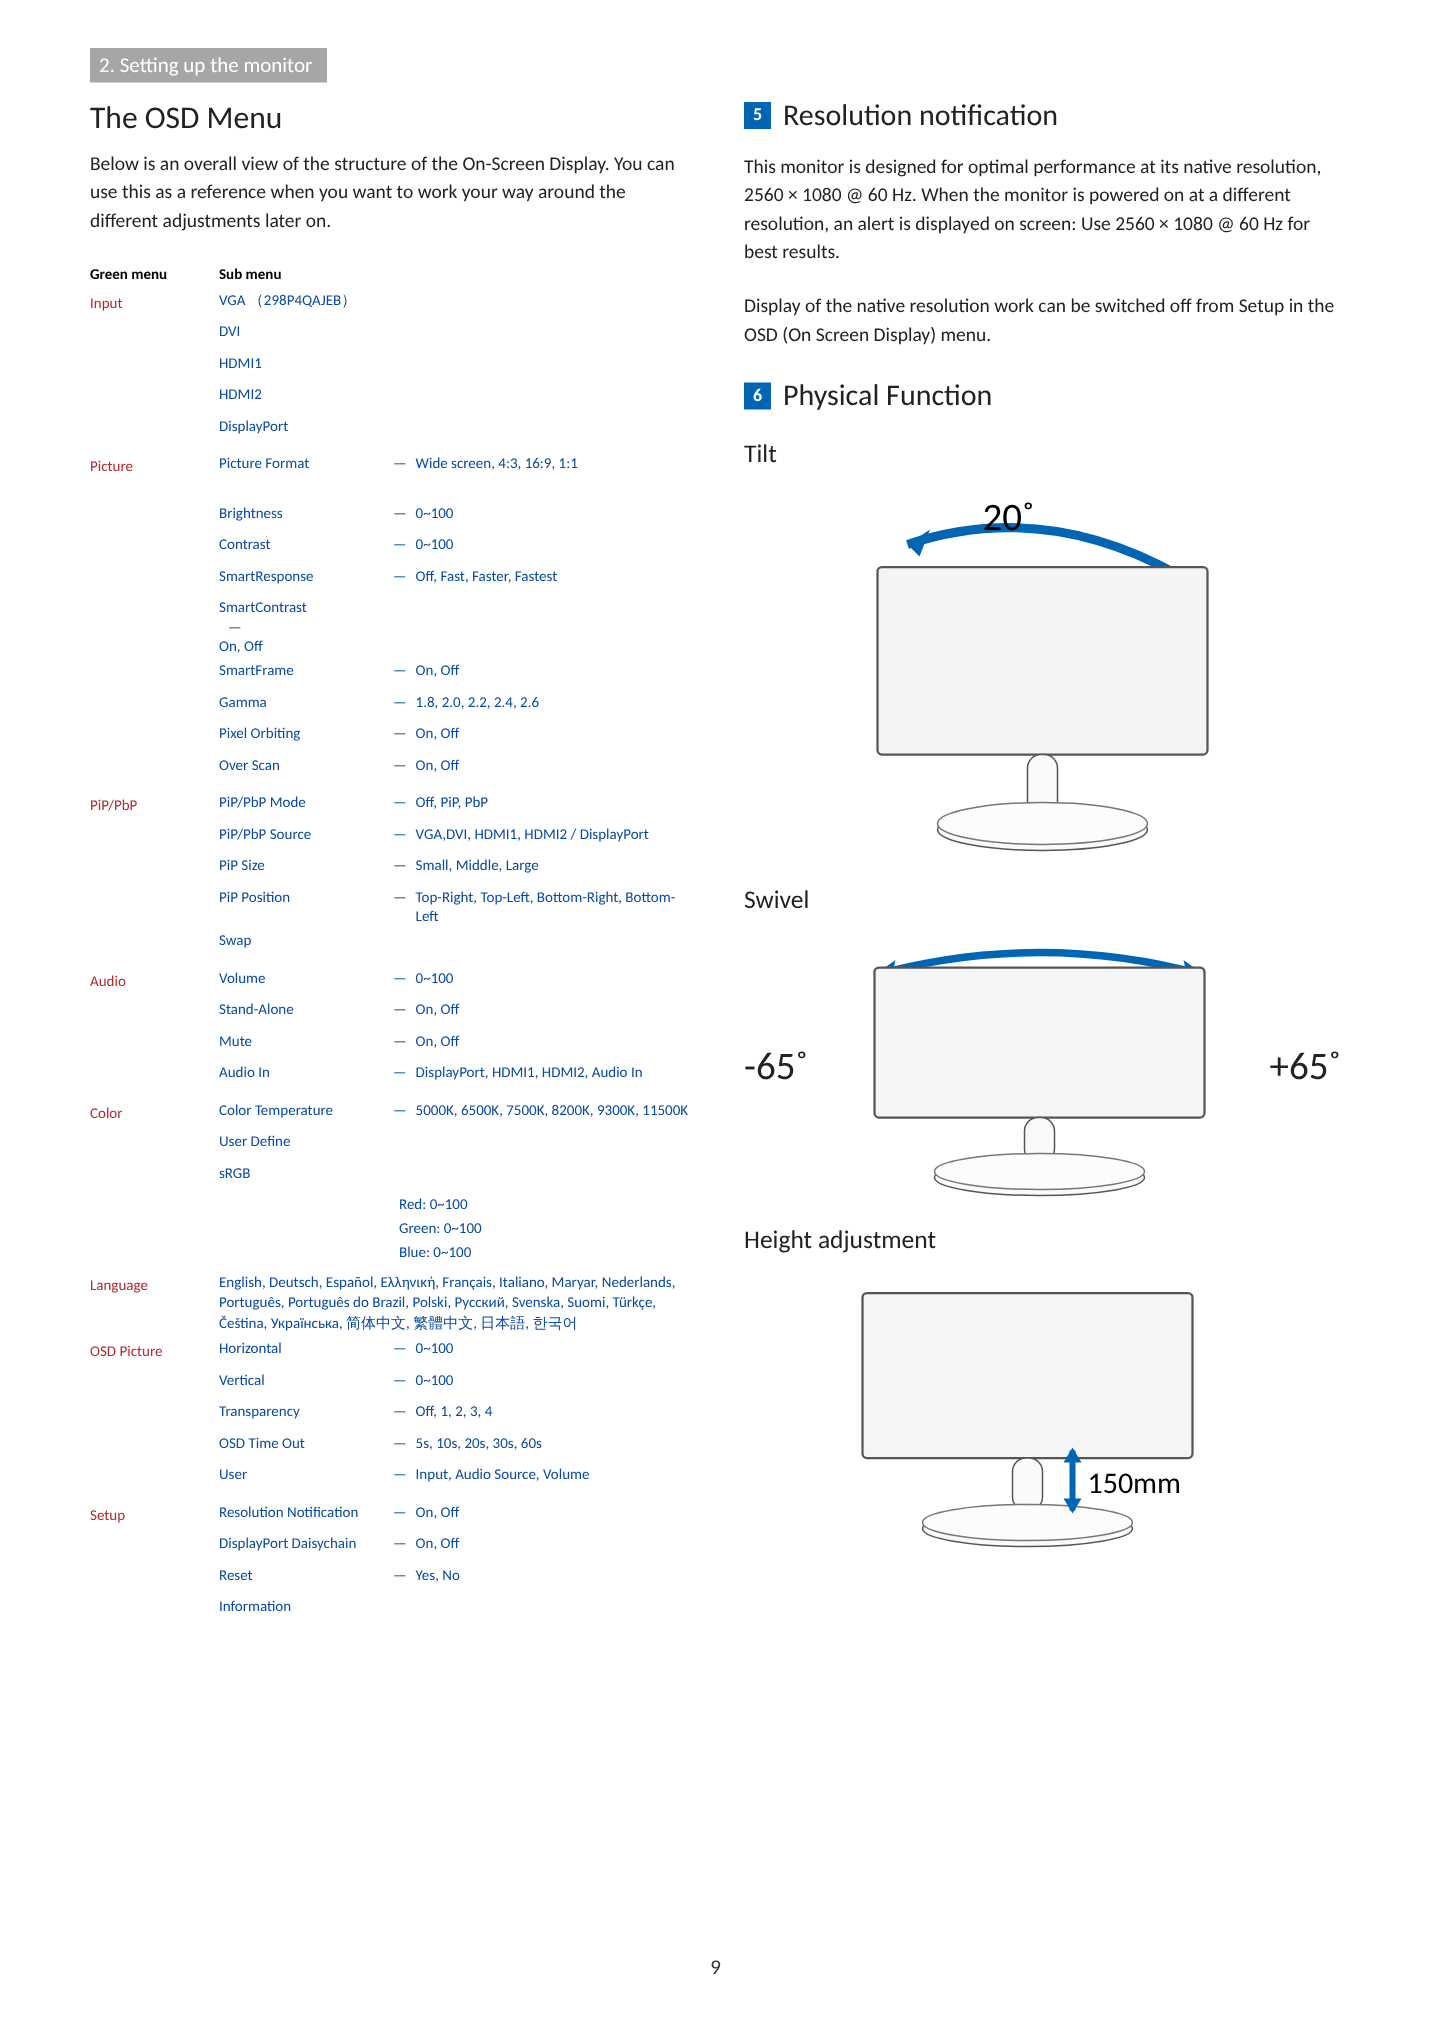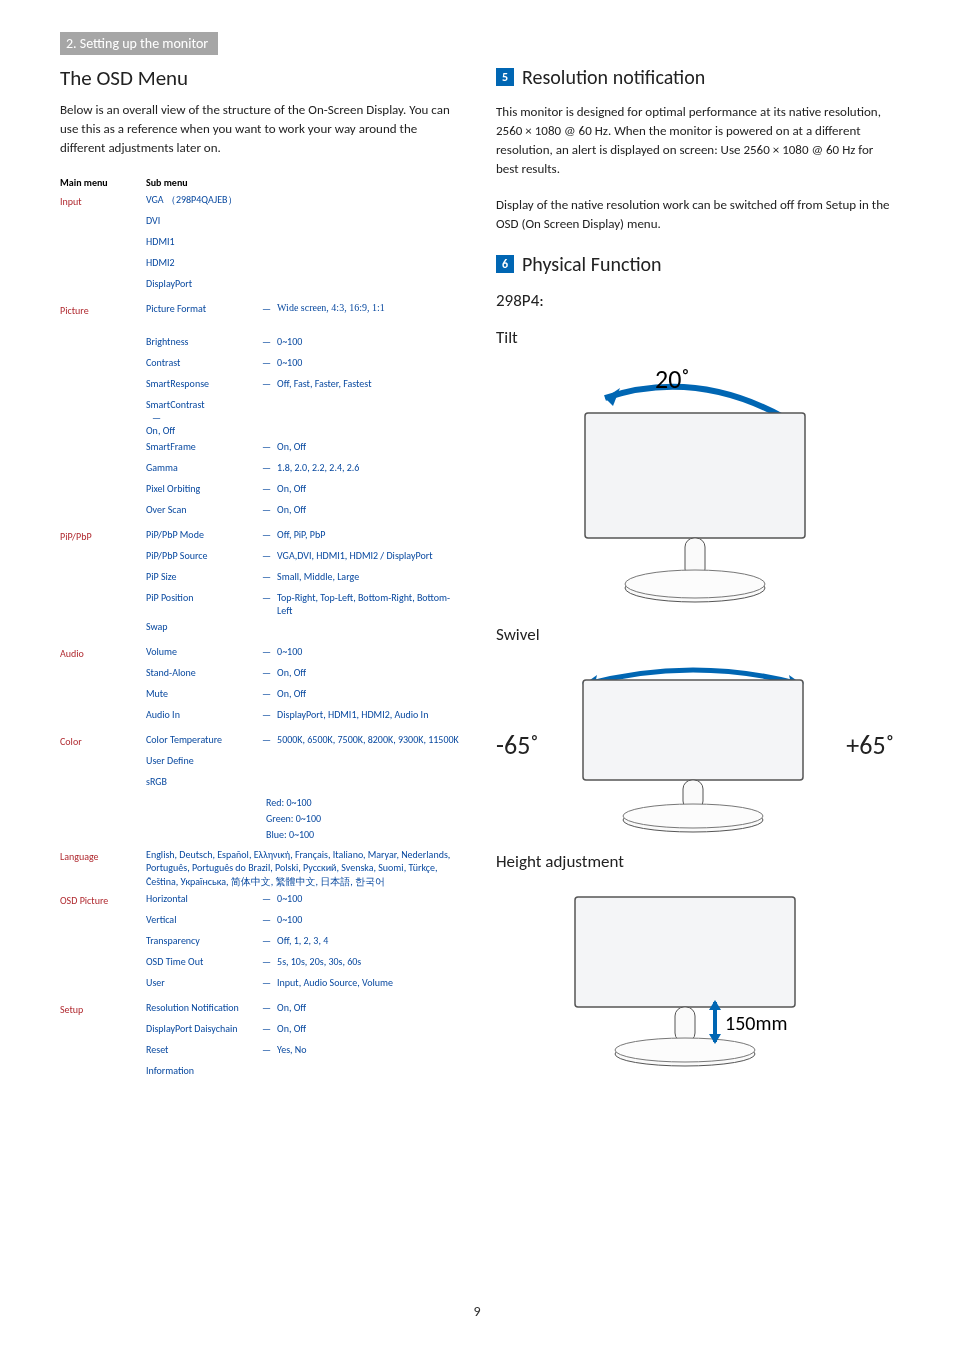--- a/index.html
+++ b/index.html
@@ -54,21 +54,21 @@
 
 <div class="page-header">2. Setting up the monitor</div>
 
 <div class="columns">
 
   <div class="col-left">
     <div class="h-osd">The OSD Menu</div>
     <div class="body-text">Below is an overall view of the structure of the On-Screen Display. You can use this as a reference when you want to work your way around the different adjustments later on.</div>
 
     <div class="row-flex tree-head">
-      <div class="c-main" style="width:86px;">Main menu</div>
+      <div class="c-main" style="width:86px;">Green menu</div>
       <div class="c-sub">Sub menu</div>
     </div>
 
     <div id="osd-tree" class="tree">
         <div style="display: flex; align-items: flex-start; margin-bottom: 4px;">
           <div style="width: 86px; padding-top: 2px;">
             <div class="main-menu-lbl">Input</div>
           </div>
           <div style="flex: 1 1 0%;">
             <div style="display: flex; align-items: flex-start; min-height: 18px; margin-bottom: 3px;">
@@ -89,21 +89,21 @@
           </div>
         </div>
         <div style="display: flex; align-items: flex-start; margin-bottom: 4px;">
           <div style="width: 86px; padding-top: 2px;">
             <div class="main-menu-lbl">Picture</div>
           </div>
           <div style="flex: 1 1 0%;">
             <div style="display: flex; align-items: flex-start; min-height: 18px; margin-bottom: 15px;">
               <div class="sub-lbl" style="width: 110px;">Picture Format</div>
               <div class="tick">—</div>
-              <div class="val-lbl" style="flex: 1 1 0%; font-family: Liberation Serif, serif;">Wide screen, 4:3, 16:9, 1:1</div>
+              <div class="val-lbl" style="flex: 1 1 0%;">Wide screen, 4:3, 16:9, 1:1</div>
             </div>
             <div style="display: flex; align-items: flex-start; min-height: 18px; margin-bottom: 3px;">
               <div class="sub-lbl" style="width: 110px;">Brightness</div>
               <div class="tick">—</div>
               <div class="val-lbl" style="flex: 1 1 0%;">0~100</div>
             </div>
             <div style="display: flex; align-items: flex-start; min-height: 18px; margin-bottom: 3px;">
               <div class="sub-lbl" style="width: 110px;">Contrast</div>
               <div class="tick">—</div>
               <div class="val-lbl" style="flex: 1 1 0%;">0~100</div>
@@ -297,21 +297,20 @@
       <span class="num-badge">5</span>
       <span>Resolution notification</span>
     </div>
     <div class="body-text">This monitor is designed for optimal performance at its native resolution, 2560 × 1080 @ 60 Hz. When the monitor is powered on at a different resolution, an alert is displayed on screen: Use 2560 × 1080 @ 60 Hz for best results.</div>
     <div class="body-text">Display of the native resolution work can be switched off from Setup in the OSD (On Screen Display) menu.</div>
 
     <div class="section-title">
       <span class="num-badge">6</span>
       <span>Physical Function</span>
     </div>
-    <div class="sub-h" style="margin-top:4px;">298P4:</div>
 
     <div class="sub-h">Tilt</div>
     <svg class="monitor-svg" width="320" height="250" viewBox="0 0 320 250">
       <path d="M 70 40 Q 160 10 250 60" stroke="#0066b3" stroke-width="6" fill="none"></path>
       <polygon points="250,60 235,50 242,68" fill="#0066b3"></polygon>
       <polygon points="70,40 85,30 78,48" fill="#0066b3"></polygon>
       <text x="120" y="30" font-size="26" fill="#000">20˚</text>
       <text x="220" y="110" font-size="26" fill="#000">-5˚</text>
       <rect x="50" y="55" width="220" height="125" rx="3" fill="#f3f4f6" stroke="#555" stroke-width="1.5"></rect>
       <rect x="150" y="180" width="20" height="40" rx="9" fill="#fafafa" stroke="#555"></rect>

